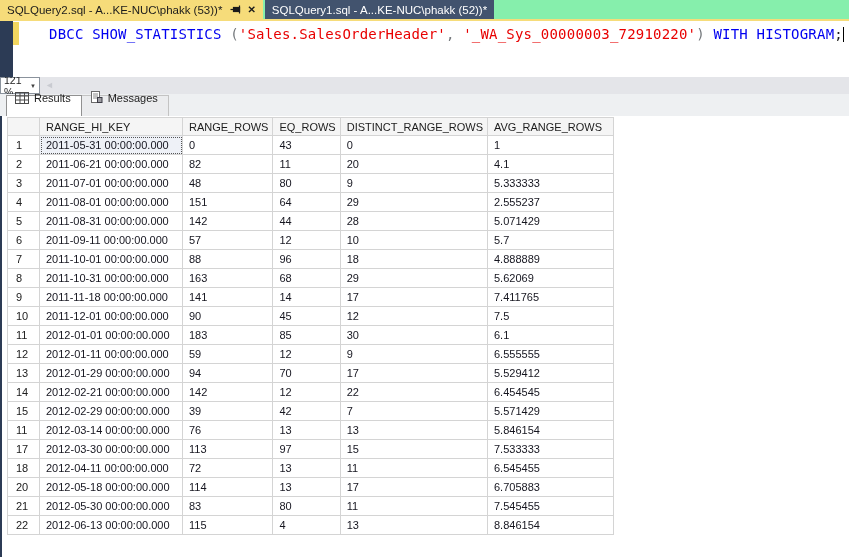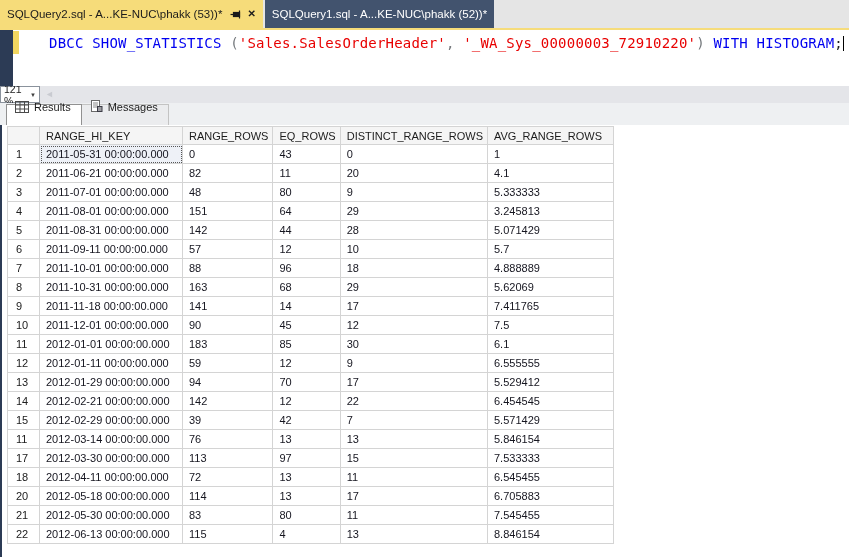--- a/index.html
+++ b/index.html
@@ -1,21 +1,21 @@
 <!DOCTYPE html>
 <html><head>
 <meta charset="utf-8">
 <style>
   * { margin:0; padding:0; box-sizing:border-box; }
   html,body { width:849px; height:557px; overflow:hidden; }
   body { font-family:"Liberation Sans", sans-serif; background:#ffffff; }
   #app { width:849px; height:557px; display:flex; flex-direction:column; }
 
   
-  .tabbar { height:28px; background:#e5e5e5; display:flex; align-items:stretch; }
+  .tabbar { height:19px; background:#86efac; display:flex; align-items:stretch; }
   .doc-tab { display:flex; align-items:center; padding:0 7px; font-size:11.5px; white-space:nowrap; cursor:default; }
   .doc-tab.active { background:#f6dc7a; color:#1b1b1b; }
   .doc-tab.inactive { background:#42536e; color:#ffffff; margin-left:2px; }
   .tab-icons { display:flex; align-items:center; margin-left:8px; gap:6px; }
   .pin-icon svg { display:block; }
   .close-icon { font-size:10px; line-height:10px; color:#1b1b1b; font-weight:bold; }
   .accent-line { height:2px; background:#f6dc7a; }
 
   
   .editor { height:56px; background:#ffffff; position:relative; }
@@ -162,21 +162,21 @@
             <td>80</td>
             <td>9</td>
             <td>5.333333</td>
           </tr>
           <tr>
             <td class="rowhdr">4</td>
             <td>2011-08-01 00:00:00.000</td>
             <td>151</td>
             <td>64</td>
             <td>29</td>
-            <td>3.245813</td>
+            <td>2.555237</td>
           </tr>
           <tr>
             <td class="rowhdr">5</td>
             <td>2011-08-31 00:00:00.000</td>
             <td>142</td>
             <td>44</td>
             <td>28</td>
             <td>5.071429</td>
           </tr>
           <tr>

